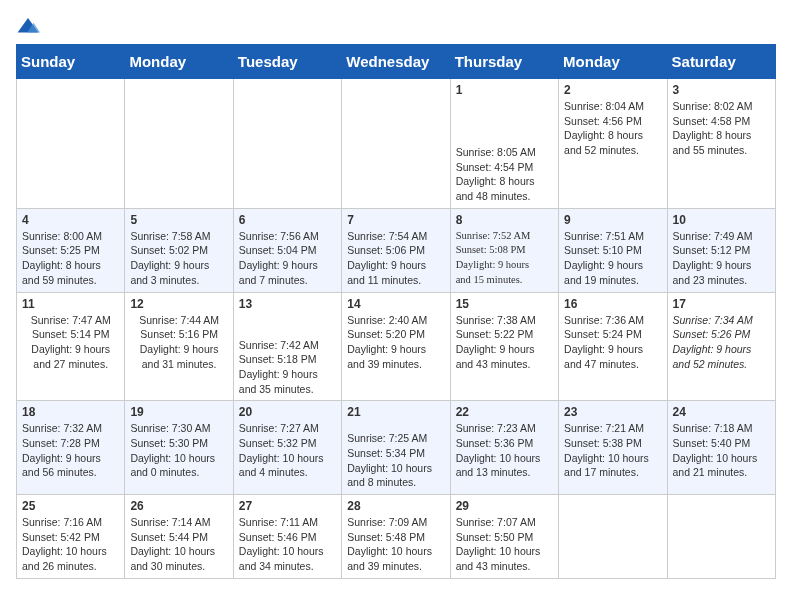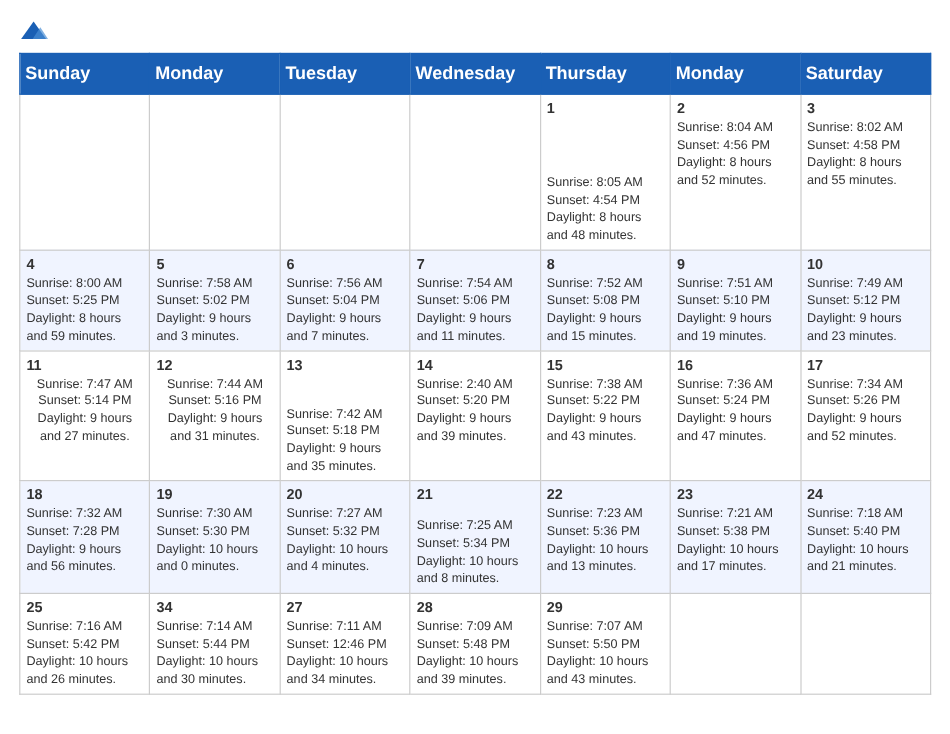--- a/index.html
+++ b/index.html
@@ -154,21 +154,21 @@
         </td>
         <td>
           <span class="day-number">7</span>
           <div class="day-info" style="white-space: pre-line;">Sunrise: 7:54 AM
 Sunset: 5:06 PM
 Daylight: 9 hours
 and 11 minutes.</div>
         </td>
         <td>
           <span class="day-number">8</span>
-          <div class="day-info" style="white-space: pre-line;">Sunrise: 7:52 AM
+          <div class="day-info" style="white-space: pre-line; font-family: Liberation Serif, serif;">Sunrise: 7:52 AM
 Sunset: 5:08 PM
 Daylight: 9 hours
 and 15 minutes.</div>
         </td>
         <td>
           <span class="day-number">9</span>
           <div class="day-info" style="white-space: pre-line;">Sunrise: 7:51 AM
 Sunset: 5:10 PM
 Daylight: 9 hours
 and 19 minutes.</div>
@@ -219,21 +219,21 @@
         </td>
         <td>
           <span class="day-number">16</span>
           <div class="day-info" style="white-space: pre-line;">Sunrise: 7:36 AM
 Sunset: 5:24 PM
 Daylight: 9 hours
 and 47 minutes.</div>
         </td>
         <td>
           <span class="day-number">17</span>
-          <div class="day-info" style="white-space: pre-line;">Sunrise: 7:34 AM
+          <div class="day-info" style="white-space: pre-line; font-style: italic;">Sunrise: 7:34 AM
 Sunset: 5:26 PM
 Daylight: 9 hours
 and 52 minutes.</div>
         </td>
       </tr>
       <tr>
         <td>
           <span class="day-number">18</span>
           <div class="day-info" style="white-space: pre-line;">Sunrise: 7:32 AM
 Sunset: 7:28 PM
@@ -285,30 +285,30 @@
       </tr>
       <tr>
         <td>
           <span class="day-number">25</span>
           <div class="day-info" style="white-space: pre-line;">Sunrise: 7:16 AM
 Sunset: 5:42 PM
 Daylight: 10 hours
 and 26 minutes.</div>
         </td>
         <td>
-          <span class="day-number">34</span>
+          <span class="day-number">26</span>
           <div class="day-info" style="white-space: pre-line;">Sunrise: 7:14 AM
 Sunset: 5:44 PM
 Daylight: 10 hours
 and 30 minutes.</div>
         </td>
         <td>
           <span class="day-number">27</span>
           <div class="day-info" style="white-space: pre-line;">Sunrise: 7:11 AM
-Sunset: 12:46 PM
+Sunset: 5:46 PM
 Daylight: 10 hours
 and 34 minutes.</div>
         </td>
         <td>
           <span class="day-number">28</span>
           <div class="day-info" style="white-space: pre-line;">Sunrise: 7:09 AM
 Sunset: 5:48 PM
 Daylight: 10 hours
 and 39 minutes.</div>
         </td>

